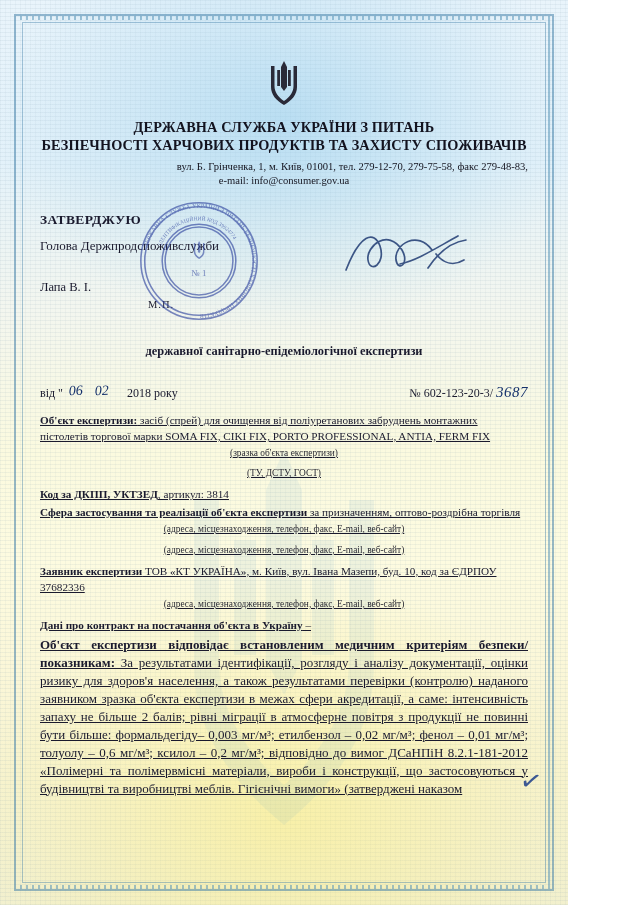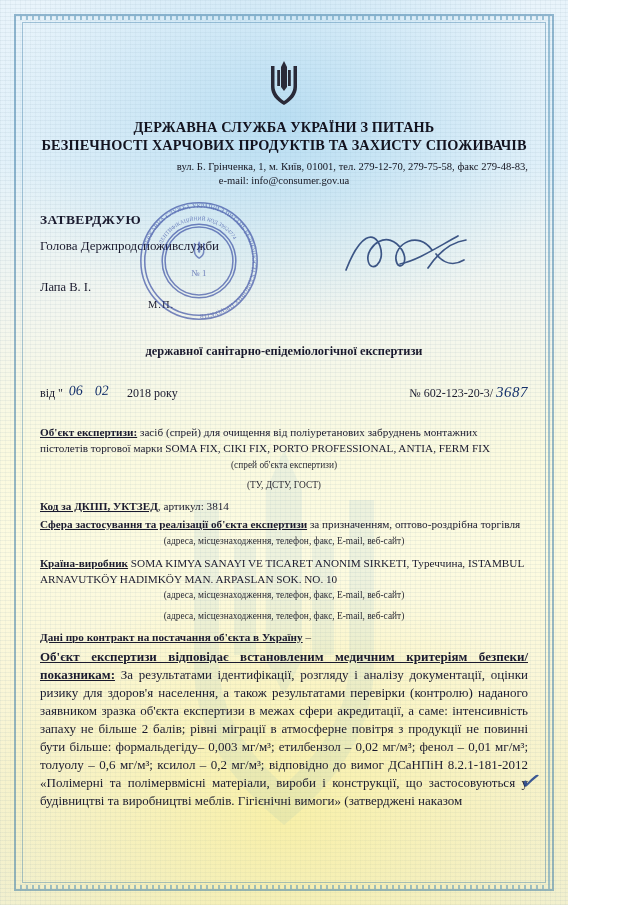--- a/index.html
+++ b/index.html
@@ -220,23 +220,24 @@
   }
   .date-row .docnum .hand-num {
     font-style: italic;
     font-size: 15px;
     color: #14306b;
     letter-spacing: 0.5px;
   }
 
   
   .fields {
-    margin-top: 24px;
+    margin-top: 12px;
     font-size: 11.2px;
     line-height: 1.42;
+    text-decoration: underline;
   }
   .fields p { margin: 0 0 2px 0; }
   .lbl { font-weight: bold; }
   .caption {
     text-align: center;
     font-size: 9.4px;
     margin: 1px 0 7px 0;
     color: #2b2b35;
   }
   .u { text-decoration: underline; }
@@ -353,38 +354,38 @@
         <span>№ 602-123-20-3/</span>
         <span class="hand-num">3687</span>
       </span>
     </div>
 
     <div class="fields">
 
       <p>
         <span class="lbl u">Об'єкт експертизи:</span><span> засіб (спрей) для очищення від поліуретанових забруднень монтажних пістолетів торгової  марки SOMA FIX, CIKI FIX, PORTO PROFESSIONAL, ANTIA, FERM FIX</span>
       </p>
-      <div class="caption">(спрей об'єкта експертизи)</div>
+      <div class="caption">(зразка об'єкта експертизи)</div>
 
       <div class="caption">(ТУ, ДСТУ, ГОСТ)</div>
 
       <p>
         <span class="lbl u">Код за ДКПП, УКТЗЕД</span><span>, артикул: 3814</span>
       </p>
 
       <p class="block-gap">
         <span class="lbl u">Сфера застосування та реалізації об'єкта експертизи</span><span>   за призначенням, оптово-роздрібна торгівля</span>
       </p>
       <div class="caption">(адреса, місцезнаходження, телефон, факс, E-mail, веб-сайт)</div>
 
+      <div class="caption">(адреса, місцезнаходження, телефон, факс, E-mail, веб-сайт)</div>
+
       <p>
-        <span class="lbl u">Країна-виробник</span><span>   SOMA KIMYA SANAYI VE TICARET ANONIM SIRKETI, Туреччина, ISTAMBUL ARNAVUTKÖY HADIMKÖY MAN. ARPASLAN SOK. NO. 10</span>
-      </p>
-      <div class="caption">(адреса, місцезнаходження, телефон, факс, E-mail, веб-сайт)</div>
-
+        <span class="lbl u">Заявник експертизи</span><span> ТОВ «КТ УКРАЇНА», м. Київ, вул. Івана Мазепи, буд. 10, код за ЄДРПОУ 37682336</span>
+      </p>
       <div class="caption">(адреса, місцезнаходження, телефон, факс, E-mail, веб-сайт)</div>
 
       <p>
         <span class="lbl u">Дані про контракт на постачання об'єкта в Україну</span><span> –</span>
       </p>
 
       <p class="long-text">
         <span class="lbl u">Об'єкт експертизи відповідає встановленим медичним критеріям безпеки/показникам:</span><span> За результатами  ідентифікації, розгляду і аналізу документації, оцінки ризику для здоров'я населення, а також результатами перевірки (контролю) наданого заявником зразка об'єкта експертизи в межах сфери акредитації,  а саме: інтенсивність запаху не більше 2 балів; рівні міграції в атмосферне повітря з продукції не повинні бути більше:  формальдегіду– 0,003 мг/м³; етилбензол – 0,02 мг/м³; фенол – 0,01 мг/м³; толуолу – 0,6 мг/м³; ксилол – 0,2 мг/м³; відповідно до вимог ДСаНПіН 8.2.1-181-2012 «Полімерні та полімервмісні матеріали, вироби і конструкції, що застосовуються у будівництві та виробництві меблів. Гігієнічні вимоги» (затверджені наказом</span>
       </p>
     </div>

